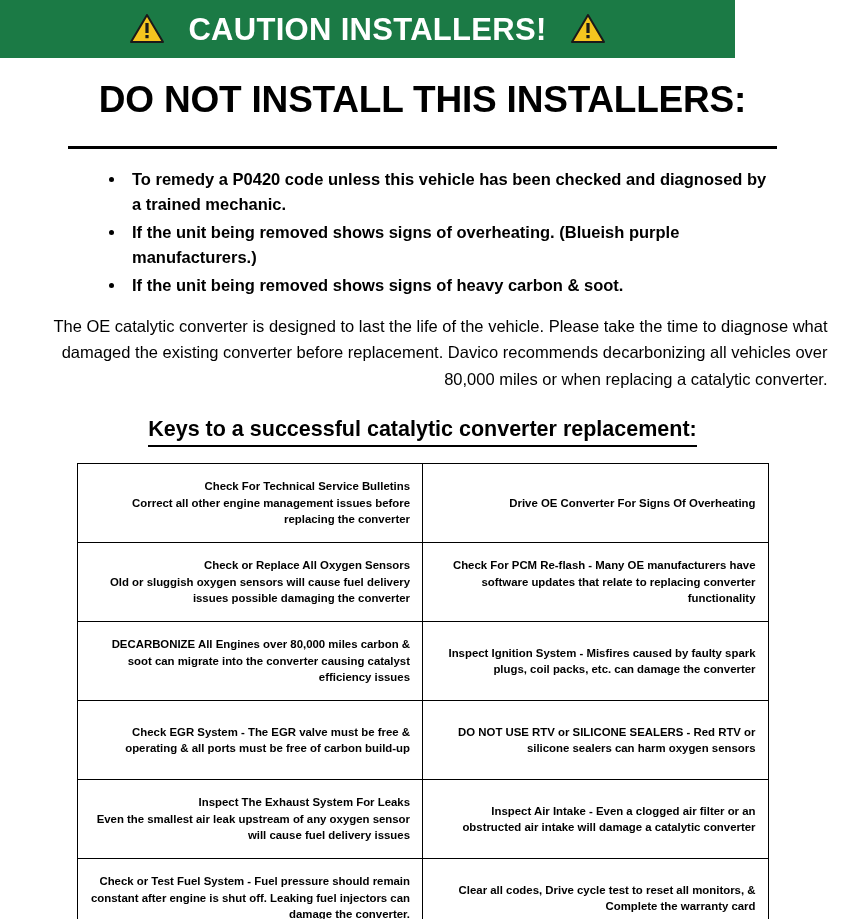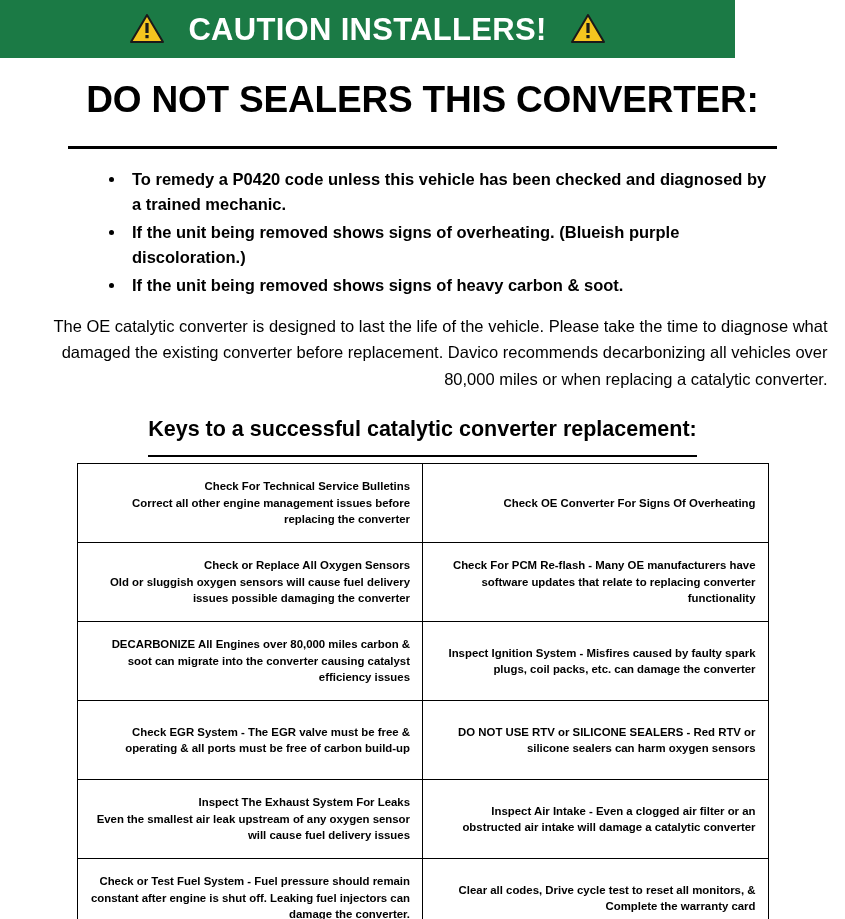--- a/index.html
+++ b/index.html
@@ -82,21 +82,21 @@
 
   
   .keys-head {
     text-align: center;
     font-size: 21.5px;
     font-weight: bold;
     margin-top: 24px;
   }
   .keys-head span {
     border-bottom: 2px solid #000;
-    padding-bottom: 14px;
+    padding-bottom: 4px;
     margin-top: 20px;
   }
 
   
   .tbl-wrap {
     margin: 21px auto 0 auto;
     width: 692px;
   }
   table.keys {
     width: 100%;
@@ -134,42 +134,42 @@
   <span class="banner-text">CAUTION INSTALLERS!</span>
   <span class="warn-tri">
     <svg viewBox="0 0 34 30" width="34" height="30" aria-hidden="true">
       <polygon points="17,1 33,28 1,28" fill="#f5c51f" stroke="#1a1a1a" stroke-width="2" stroke-linejoin="round"></polygon>
       <rect x="15.4" y="9" width="3.2" height="10" fill="#1a1a1a"></rect>
       <rect x="15.4" y="21" width="3.2" height="3.2" fill="#1a1a1a"></rect>
     </svg>
   </span>
 </div>
 
-<h1 class="title">DO NOT SEALERS THIS CONVERTER:</h1>
+<h1 class="title">DO NOT INSTALL THIS INSTALLERS:</h1>
 
 <div class="rule"></div>
 
 <ul class="bullets">
   <li>To remedy a P0420 code unless this vehicle has been checked and diagnosed by a trained mechanic.</li>
-  <li>If the unit being removed shows signs of overheating. (Blueish purple discoloration.)</li>
+  <li>If the unit being removed shows signs of overheating. (Blueish purple manufacturers.)</li>
   <li>If the unit being removed shows signs of heavy carbon &amp; soot.</li>
 </ul>
 
 <p class="para">The OE catalytic converter is designed to last the life of the vehicle. Please take the time to diagnose what damaged the existing converter before replacement. Davico recommends decarbonizing all vehicles over 80,000 miles or when replacing a catalytic converter.</p>
 
 <div class="keys-head">
   <span>Keys to a successful catalytic converter replacement:</span>
 </div>
 
 <div class="tbl-wrap">
   <table class="keys">
     <tbody>
       <tr class="row0">
         <td class="left">Check For Technical Service Bulletins<br>Correct all other engine management issues before replacing the converter</td>
-        <td class="right">Check OE Converter For Signs Of Overheating</td>
+        <td class="right">Drive OE Converter For Signs Of Overheating</td>
       </tr>
       <tr>
         <td class="left">Check or Replace All Oxygen Sensors<br>Old or sluggish oxygen sensors will cause fuel delivery issues possible damaging the converter</td>
         <td class="right">Check For PCM Re-flash - Many OE manufacturers have software updates that relate to replacing converter functionality</td>
       </tr>
       <tr>
         <td class="left">DECARBONIZE All Engines over 80,000 miles carbon &amp; soot can migrate into the converter causing catalyst efficiency issues</td>
         <td class="right">Inspect Ignition System - Misfires caused by faulty spark plugs, coil packs, etc. can damage the converter</td>
       </tr>
       <tr>

